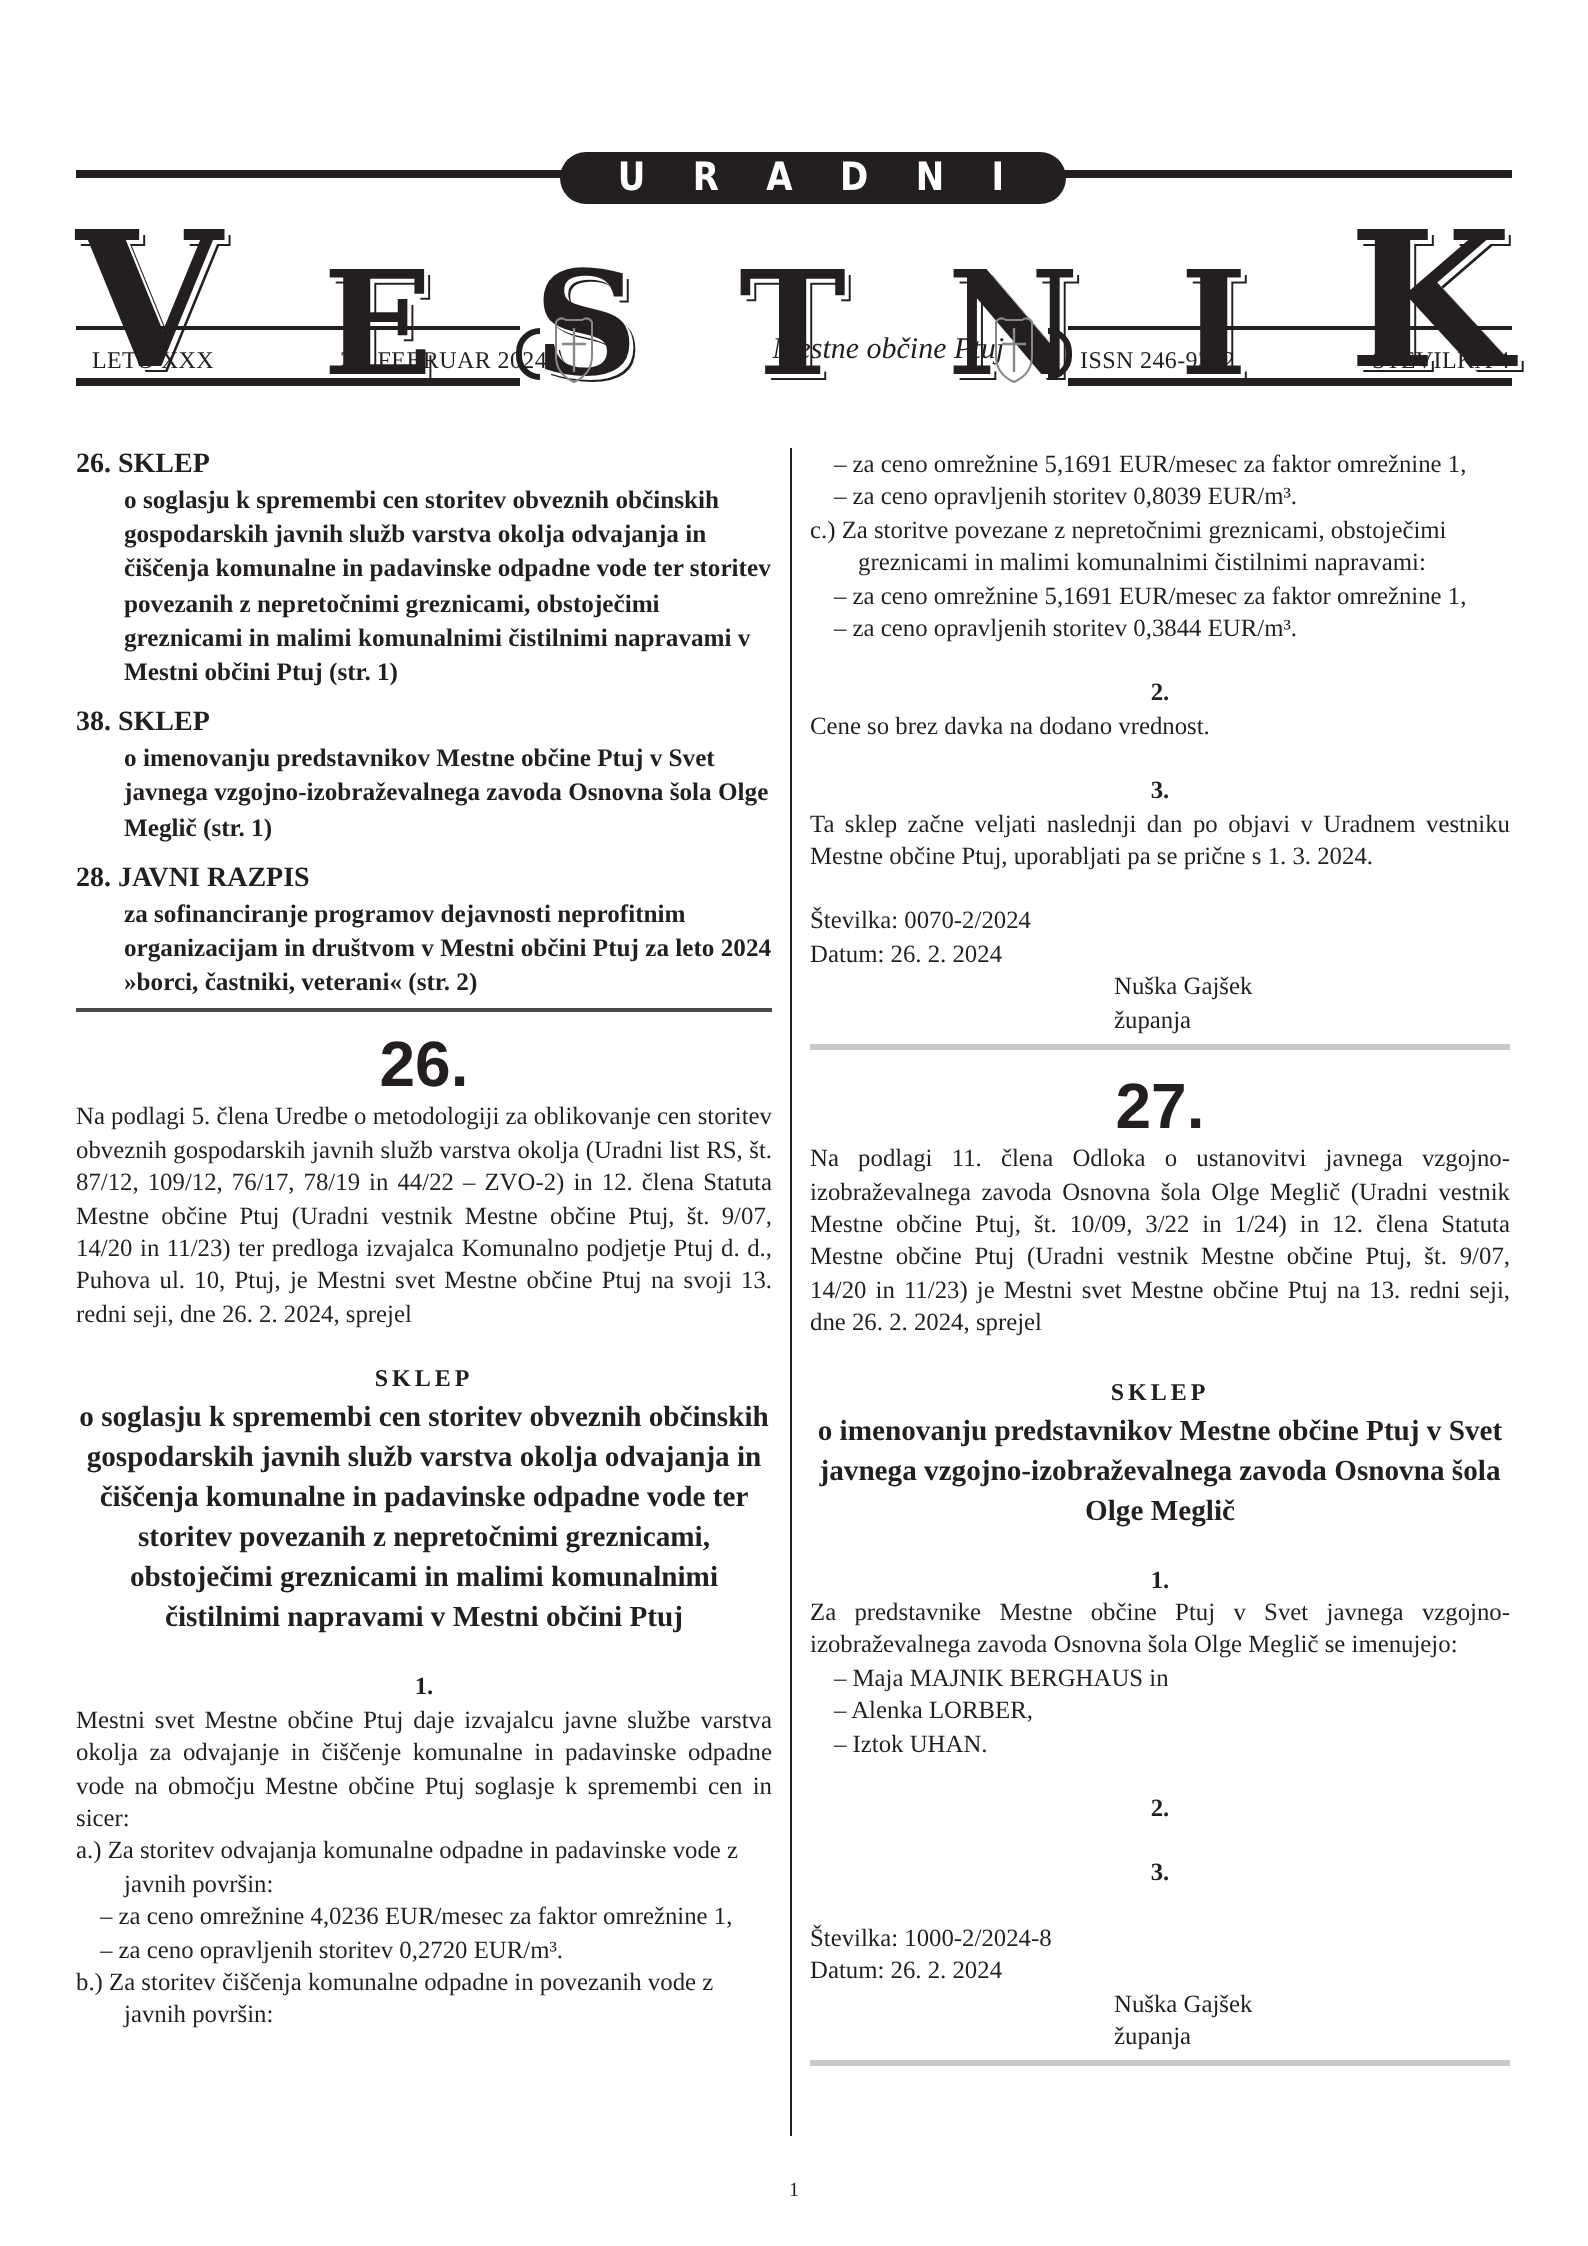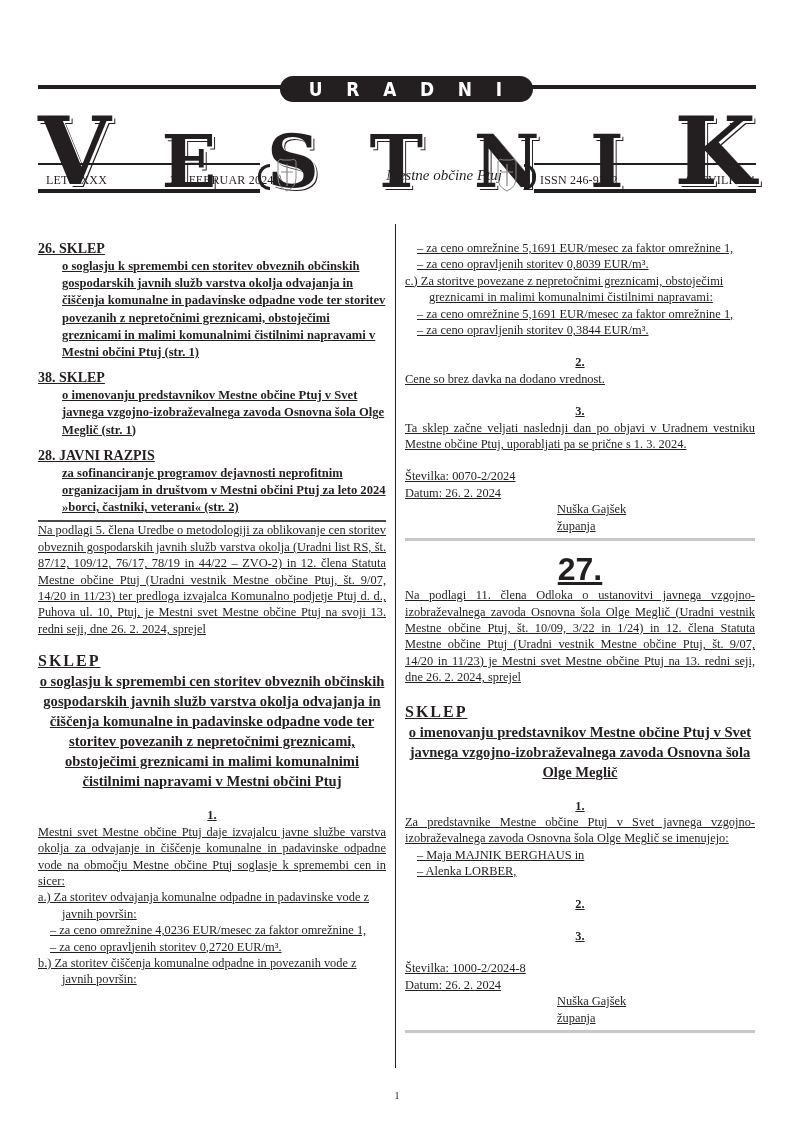--- a/index.html
+++ b/index.html
@@ -26,36 +26,36 @@
   .info-bar .rule-bot { position: absolute; top: 26px; height: 4px; background: #231f20; }
   .info-bar .txt { position: absolute; top: 10px; font-size: 12px; letter-spacing: 0.2px; }
   .bracket { position: absolute; top: 1px; width: 12px; height: 26px; border: 3px solid #231f20; box-sizing: border-box; }
   .bracket.left { border-right: none; border-radius: 12px 0 0 12px; }
   .bracket.right { border-left: none; border-radius: 0 12px 12px 0; }
   .crest { position: absolute; top: -5px; width: 22px; height: 34px; }
   .subtitle { position: absolute; left: 256px; top: 4px; width: 208px; text-align: right;
               font-style: italic; font-size: 15px; }
 
   
-  .col { position: absolute; top: 240px; font-size: 12.4px; line-height: 16.4px; text-decoration: underline; }
+  .col { position: absolute; top: 224px; font-size: 12.4px; line-height: 16.4px; }
   .col.left { left: 38px; width: 348px; }
   .col.right { left: 405px; width: 350px; }
   .col-divider { position: absolute; left: 395px; top: 224px; width: 1px; height: 844px; background: #231f20; }
 
   .toc-item { margin-bottom: 8px; }
   .toc-num { font-weight: bold; font-size: 14px; line-height: 18px; }
   .toc-desc { font-weight: bold; font-size: 12.6px; line-height: 17.2px; padding-left: 24px; }
 
   .hr-dark { height: 2px; background: #4a4a4a; margin: 4px 0 0 0; }
   .hr-grey { height: 3px; background: #c8c8c8; margin: 4px 0 0 0; }
 
   .art-num { text-align: center; font-family: "Liberation Sans", "DejaVu Sans", sans-serif;
              font-weight: bold; font-size: 32px; line-height: 32px; margin: 10px 0 2px; }
   .justify { text-align: justify; }
-  .sklep-title { font-weight: bold; font-size: 16px; letter-spacing: 2px; margin-top: 14px; line-height: 20px; }
+  .sklep-title { text-align: center; font-weight: bold; font-size: 12px; letter-spacing: 2px; margin-top: 14px; line-height: 20px; }
   .sklep-sub { text-align: center; font-weight: bold; font-size: 14.6px; line-height: 20px; }
   .clause-num { text-align: center; font-weight: bold; margin-top: 16px; }
   .hang { padding-left: 24px; text-indent: -24px; }
   .dash-item { padding-left: 12px; }
   .gap { height: 16px; }
   .sign { padding-left: 152px; }
 </style>
 </head>
 <body>
 
@@ -120,20 +120,21 @@
       <div class="toc-desc">o imenovanju predstavnikov Mestne občine Ptuj v Svet javnega vzgojno-izobraževalnega zavoda Osnovna šola Olge Meglič (str. 1)</div>
     </div>
     <div class="toc-item" style="margin-bottom:0;">
       <div class="toc-num">28. JAVNI RAZPIS</div>
       <div class="toc-desc">za sofinanciranje programov dejavnosti neprofitnim organizacijam in društvom v Mestni občini Ptuj za leto 2024 »borci, častniki, veterani« (str. 2)</div>
     </div>
   </div>
   <div class="hr-dark"></div>
 
   <div>
+    <div class="art-num">26.</div>
     <div class="justify">Na podlagi 5. člena Uredbe o metodologiji za oblikovanje cen storitev obveznih gospodarskih javnih služb varstva okolja (Uradni list RS, št. 87/12, 109/12, 76/17, 78/19 in 44/22 – ZVO-2) in 12. člena Statuta Mestne občine Ptuj (Uradni vestnik Mestne občine Ptuj, št. 9/07, 14/20 in 11/23) ter predloga izvajalca Komunalno podjetje Ptuj d. d., Puhova ul. 10, Ptuj, je Mestni svet Mestne občine Ptuj na svoji 13. redni seji, dne 26. 2. 2024, sprejel</div>
     <div class="sklep-title">SKLEP</div>
     <div class="sklep-sub">o soglasju k spremembi cen storitev obveznih občinskih gospodarskih javnih služb varstva okolja odvajanja in čiščenja komunalne in padavinske odpadne vode ter storitev povezanih z nepretočnimi greznicami, obstoječimi greznicami in malimi komunalnimi čistilnimi napravami v Mestni občini Ptuj</div>
     <div class="clause-num">1.</div>
     <div class="justify">Mestni svet Mestne občine Ptuj daje izvajalcu javne službe varstva okolja za odvajanje in čiščenje komunalne in padavinske odpadne vode na območju Mestne občine Ptuj soglasje k spremembi cen in sicer:</div>
     <div class="hang">a.) Za storitev odvajanja komunalne odpadne in padavinske vode z javnih površin:</div>
     <div class="dash-item">– za ceno omrežnine 4,0236 EUR/mesec za faktor omrežnine 1,</div>
     <div class="dash-item">– za ceno opravljenih storitev 0,2720 EUR/m³.</div>
     <div class="hang">b.) Za storitev čiščenja komunalne odpadne in povezanih vode z javnih površin:</div>
   </div>
@@ -160,20 +161,21 @@
 
   <div>
     <div class="art-num" style="margin-top:12px;">27.</div>
     <div class="justify">Na podlagi 11. člena Odloka o ustanovitvi javnega vzgojno-izobraževalnega zavoda Osnovna šola Olge Meglič (Uradni vestnik Mestne občine Ptuj, št. 10/09, 3/22 in 1/24) in 12. člena Statuta Mestne občine Ptuj (Uradni vestnik Mestne občine Ptuj, št. 9/07, 14/20 in 11/23) je Mestni svet Mestne občine Ptuj na 13. redni seji, dne 26. 2. 2024, sprejel</div>
     <div class="sklep-title" style="margin-top:16px;">SKLEP</div>
     <div class="sklep-sub">o imenovanju predstavnikov Mestne občine Ptuj v Svet javnega vzgojno-izobraževalnega zavoda Osnovna šola Olge Meglič</div>
     <div class="clause-num">1.</div>
     <div class="justify">Za predstavnike Mestne občine Ptuj v Svet javnega vzgojno-izobraževalnega zavoda Osnovna šola Olge Meglič se imenujejo:</div>
     <div class="dash-item">– Maja MAJNIK BERGHAUS in</div>
     <div class="dash-item">– Alenka LORBER,</div>
+    <div class="dash-item">– Iztok UHAN.</div>
     <div class="clause-num">2.</div>
     <div class="clause-num">3.</div>
     <div class="gap"></div>
     <div>Številka: 1000-2/2024-8</div>
     <div>Datum: 26. 2. 2024</div>
     <div class="sign">Nuška Gajšek</div>
     <div class="sign">županja</div>
   </div>
   <div class="hr-grey"></div>
 </div>

